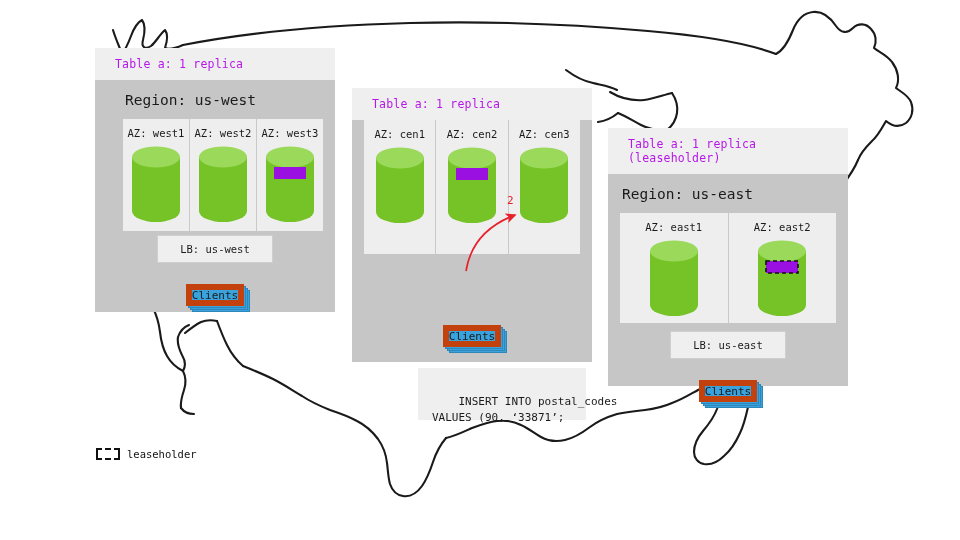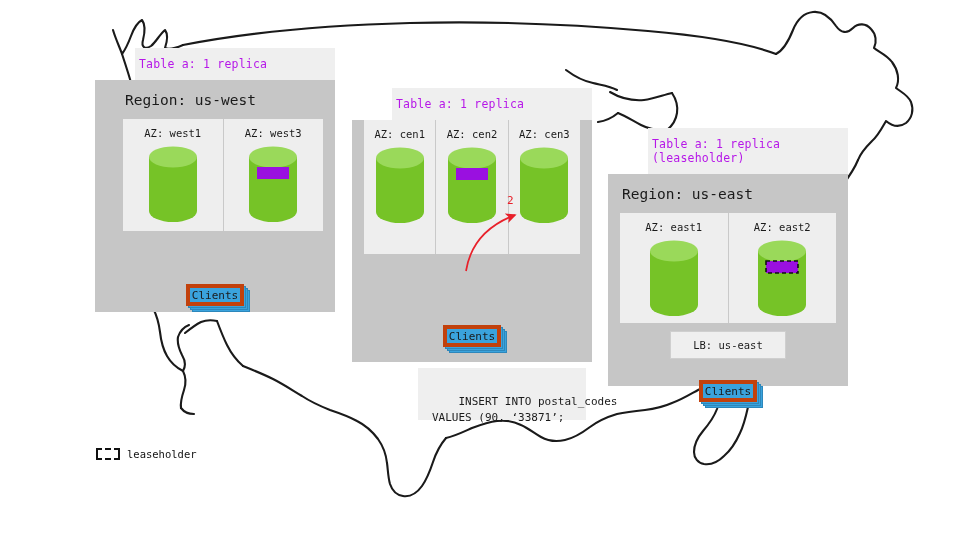--- a/index.html
+++ b/index.html
@@ -13,24 +13,23 @@
   
   #map-layer{position:absolute;left:0;top:0;width:960px;height:540px;}
 
   
   .region-panel{position:absolute;}
   .region-header{
     background:#efefef;
     color:#b617e8;
     font-size:11.5px;
     letter-spacing:.2px;
-    padding:9px 0 9px 4px;
+    padding:9px 0 9px 20px;
     box-sizing:border-box;
     position:relative;
-    margin-left:40px;
   }
   .region-body{
     background:#c6c6c6;
     box-sizing:border-box;
     padding:0 12px 14px 12px;
     position:relative;
   }
   .region-title{
     color:#1a1a1a;
     font-size:14.5px;
@@ -78,21 +77,21 @@
   .clients-wrap{position:absolute;}
   .clients-card{
     position:absolute;
     background:#3aa3dd;
     border:1px solid #2d87bb;
     box-sizing:border-box;
   }
   .clients-front{
     position:absolute;left:0;top:0;
     background:#3aa3dd;
-    border:4px solid #c2410c;
+    border:6px solid #c2410c;
     box-sizing:border-box;
     color:#1a1a1a;
     font-size:11px;
     display:flex;align-items:center;justify-content:center;
     white-space:nowrap;
   }
 
   
   .sql-box{
     position:absolute;
@@ -224,29 +223,41 @@
         <div class="az-cell">
           <div class="az-label">AZ: west1</div>
           <div class="cyl">
             <svg class="cyl-svg" width="50" height="76" viewBox="0 0 50 76" xmlns="http://www.w3.org/2000/svg">
               <path d="M1,11 L1,65 A24,11 0 0 0 49,65 L49,11 Z" fill="#76c327"></path>
               <ellipse cx="25" cy="11" rx="24" ry="10.5" fill="#9ad95a"></ellipse>
             </svg>
           </div>
         </div>
         <div class="az-cell">
+          <div class="az-label">AZ: west2</div>
+          <div class="cyl">
+            <svg class="cyl-svg" width="50" height="76" viewBox="0 0 50 76" xmlns="http://www.w3.org/2000/svg">
+              <path d="M1,11 L1,65 A24,11 0 0 0 49,65 L49,11 Z" fill="#76c327"></path>
+              <ellipse cx="25" cy="11" rx="24" ry="10.5" fill="#9ad95a"></ellipse>
+            </svg>
+          </div>
+        </div>
+        <div class="az-cell">
           <div class="az-label">AZ: west3</div>
           <div class="cyl">
             <svg class="cyl-svg" width="50" height="76" viewBox="0 0 50 76" xmlns="http://www.w3.org/2000/svg">
               <path d="M1,11 L1,65 A24,11 0 0 0 49,65 L49,11 Z" fill="#76c327"></path>
               <ellipse cx="25" cy="11" rx="24" ry="10.5" fill="#9ad95a"></ellipse>
               <rect x="9" y="21" width="32" height="12" fill="#9a10e0"></rect>
             </svg>
           </div>
         </div>
+      </div>
+      <div class="lb-box" style="left:62px;top:155px;width:116px;height:28px;">
+        <span>LB: us-west</span>
       </div>
       <div class="clients-wrap" style="left:91px;top:204px;width:68px;height:30px;">
         <div class="clients-card" style="left:6px;top:6px;width:58px;height:22px;"></div>
         <div class="clients-card" style="left:4px;top:4px;width:58px;height:22px;"></div>
         <div class="clients-card" style="left:2px;top:2px;width:58px;height:22px;"></div>
         <div class="clients-front" style="width:58px;height:22px;">
           <span>Clients</span>
         </div>
       </div>
     </div>

